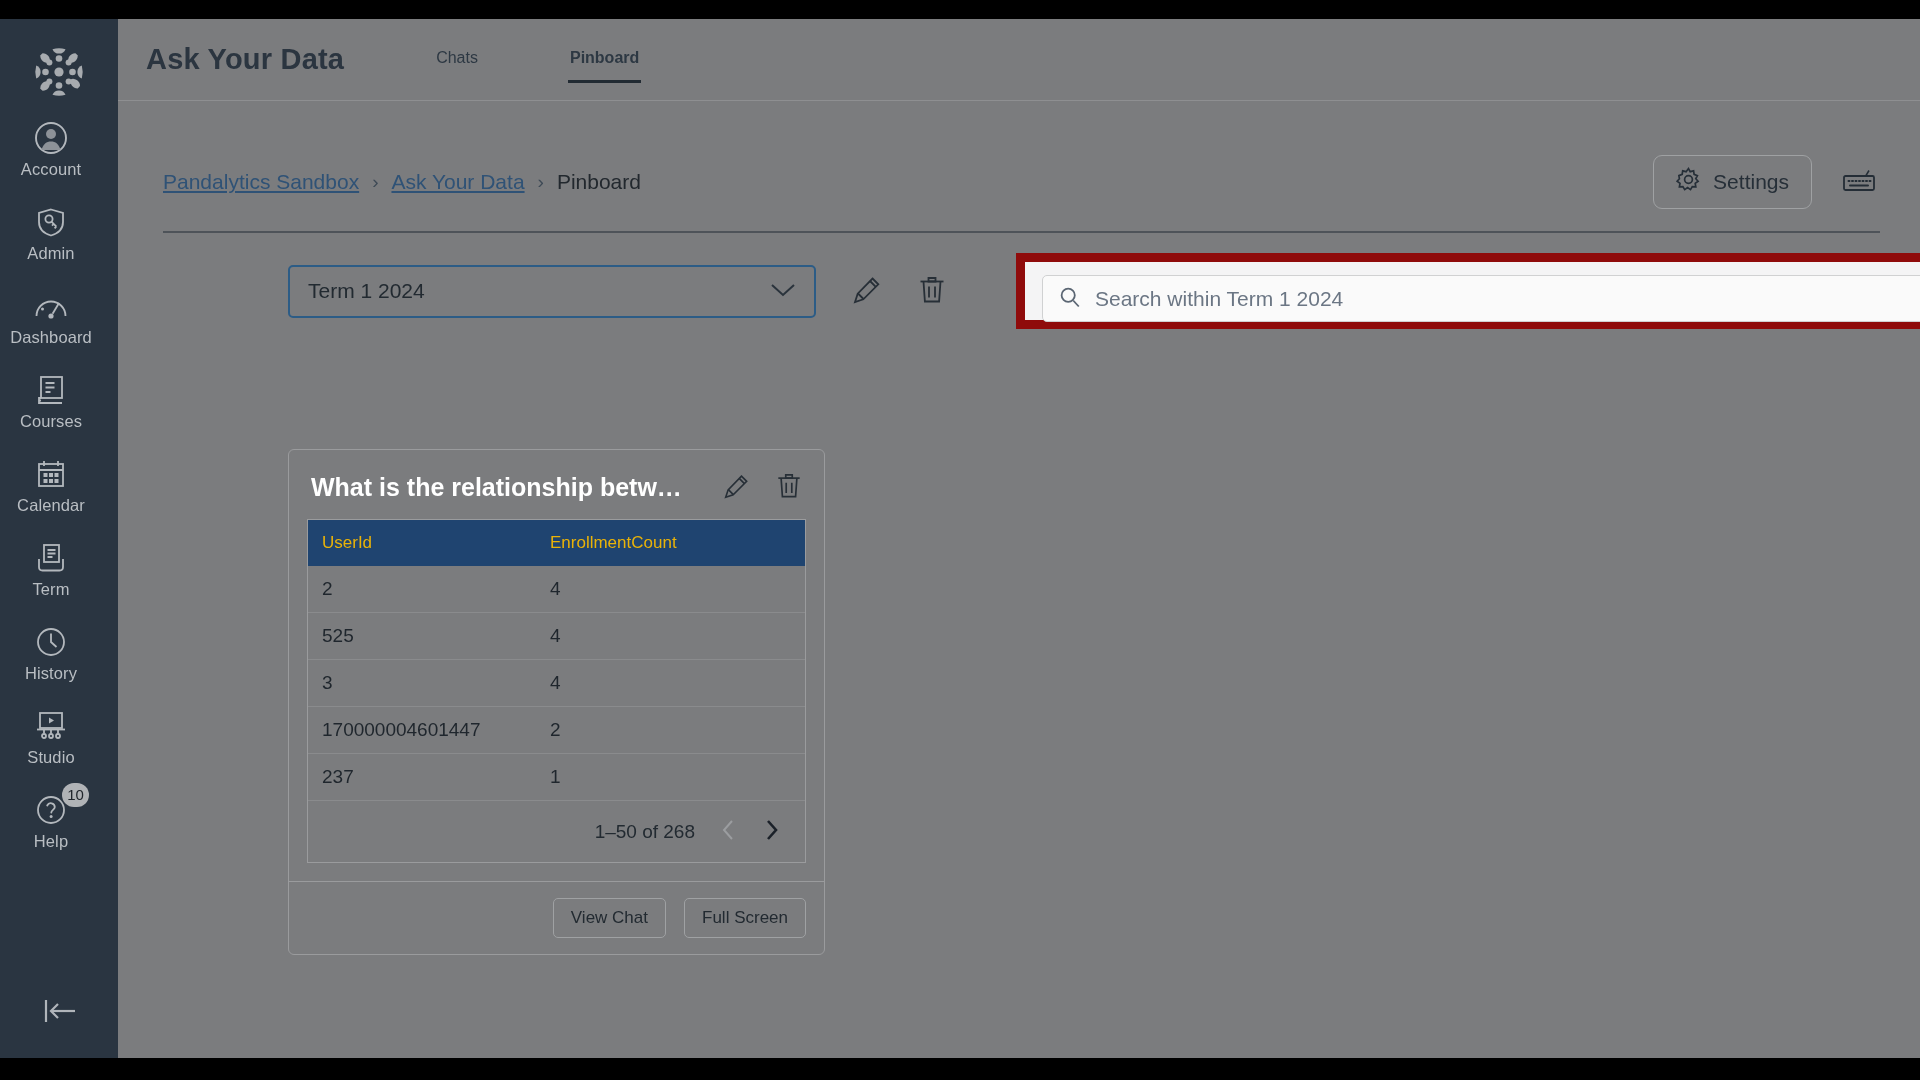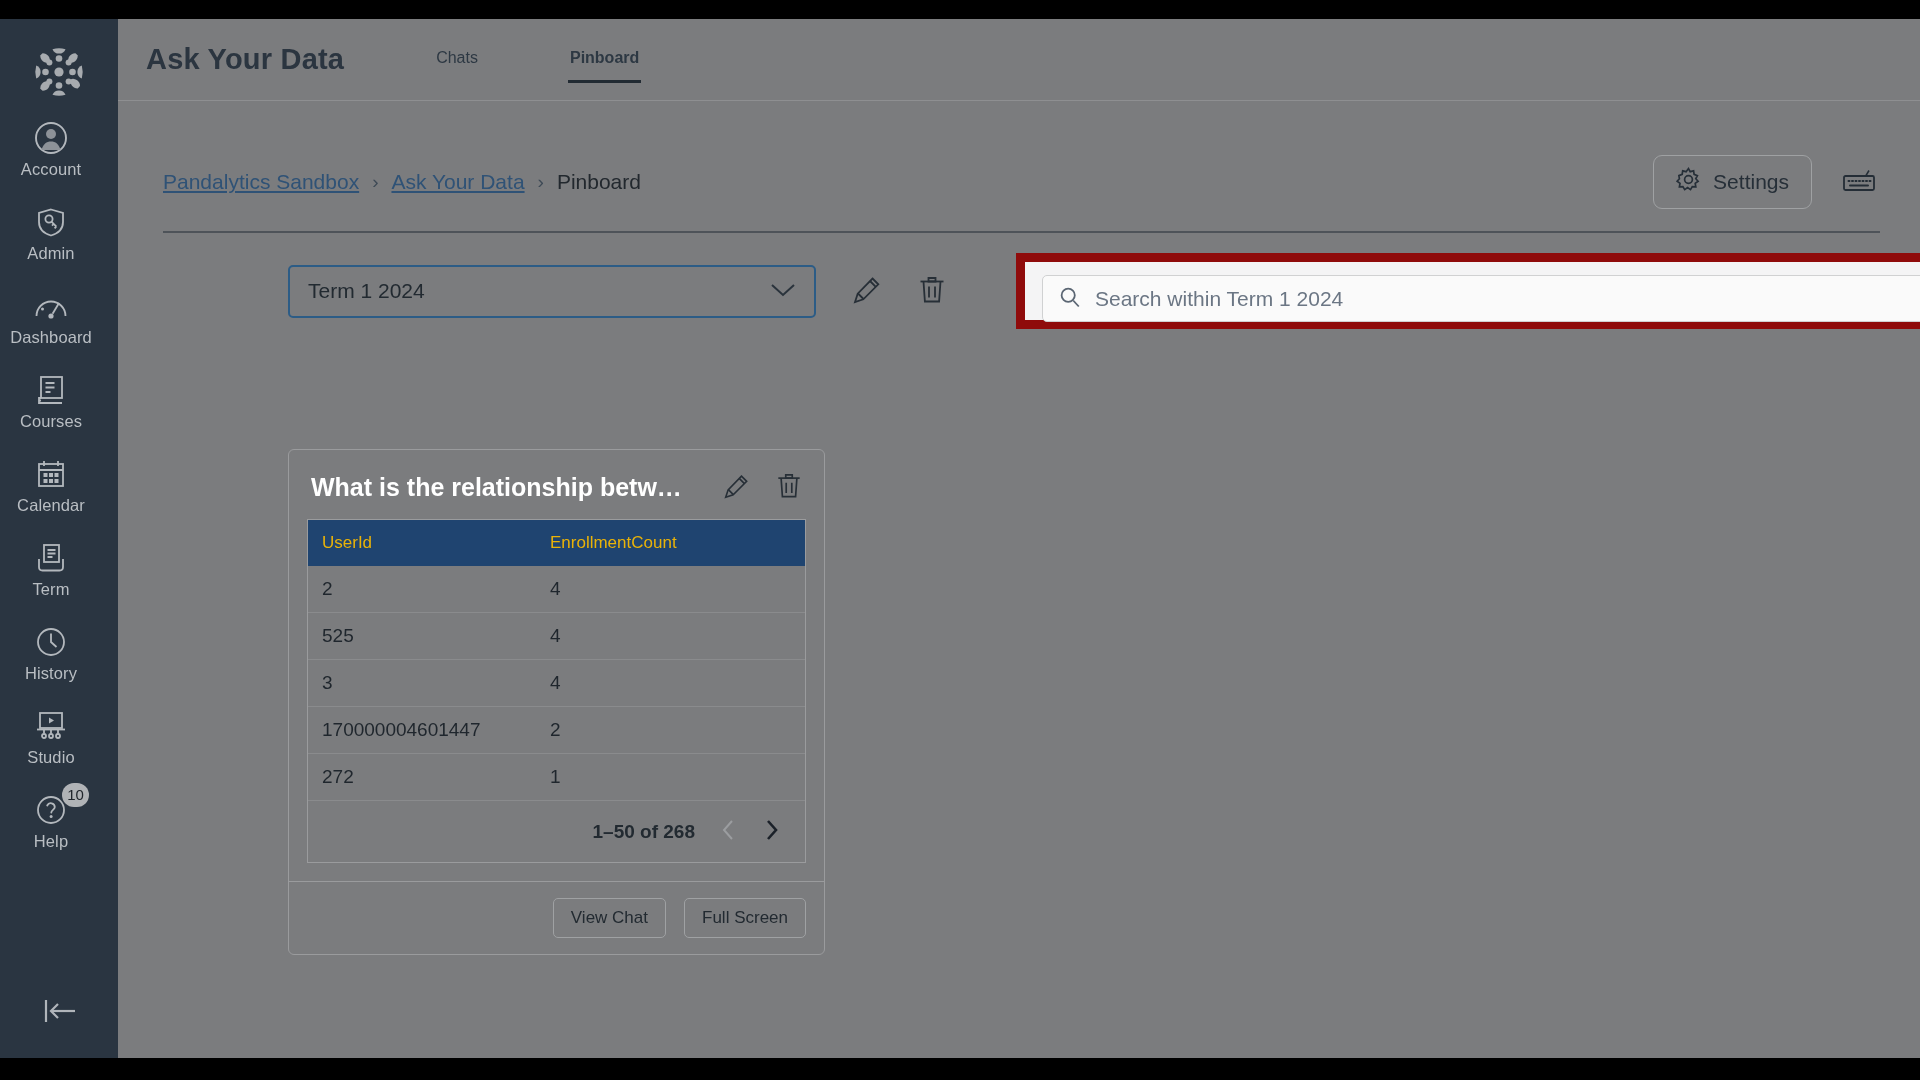--- a/index.html
+++ b/index.html
@@ -163,21 +163,21 @@
     height: 42px;
   }
   tbody tr:first-child td { border-top: 0; }
   tbody td.num { text-align: right; padding-right: 16px; }
   col.c0 { width: 228px; } col.c1 { width: 200px; } col.c2 { width: 232px; }
   #pager {
     border-top: 1px solid #8a8b8d;
     display: flex; align-items: center; justify-content: flex-end;
     gap: 22px; padding: 18px 22px;
   }
-  #pager-label { font-size: 19px; color: #222a31; font-weight: bold; }
+  #pager-label { font-size: 19px; color: #222a31; }
   #pager button { background: none; border: 0; cursor: pointer; display: flex; padding: 0 4px; }
   #card-foot {
     border-top: 1px solid #9a9b9d;
     margin-top: 18px;
     display: flex; justify-content: flex-end; gap: 18px;
     padding: 16px 18px;
   }
   #card-foot button {
     border: 1px solid #9fa1a3; border-radius: 5px; background: transparent;
     font-size: 17px; color: #222a31; padding: 9px 17px; cursor: pointer;
@@ -478,21 +478,21 @@
               <td>3</td>
               <td>4</td>
               <td class="num">51</td>
             </tr>
             <tr>
               <td>170000004601447</td>
               <td>2</td>
               <td class="num"></td>
             </tr>
             <tr>
-              <td>272</td>
+              <td>237</td>
               <td>1</td>
               <td class="num">110.84</td>
             </tr>
           </tbody>
         </table>
 
         <div id="pager">
           <span id="pager-label">1–50 of 268</span>
           <button>
             <span>

